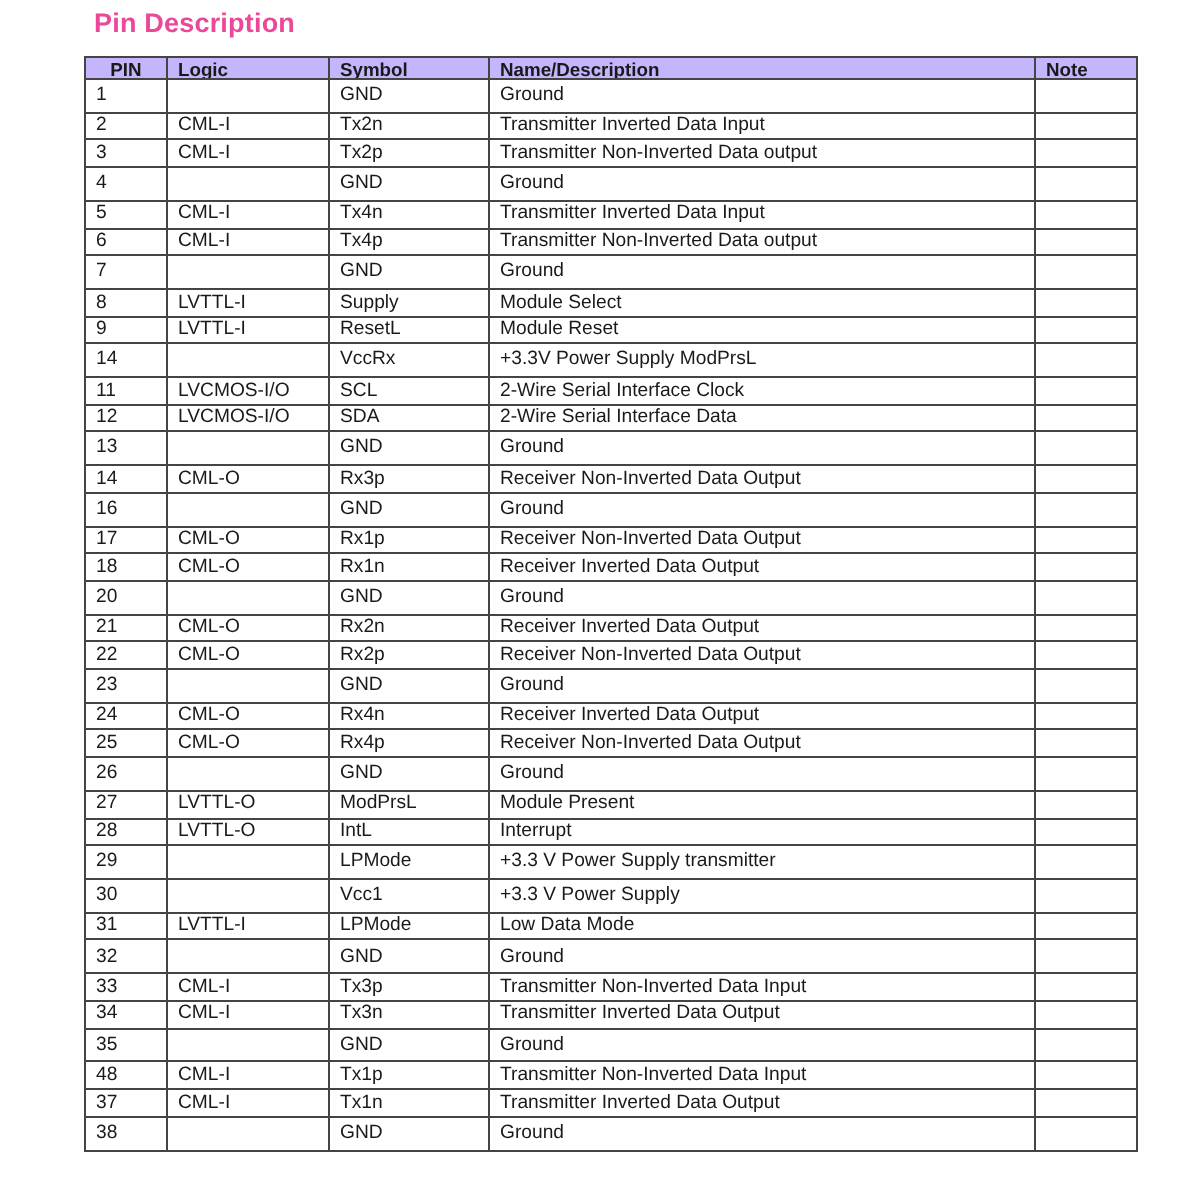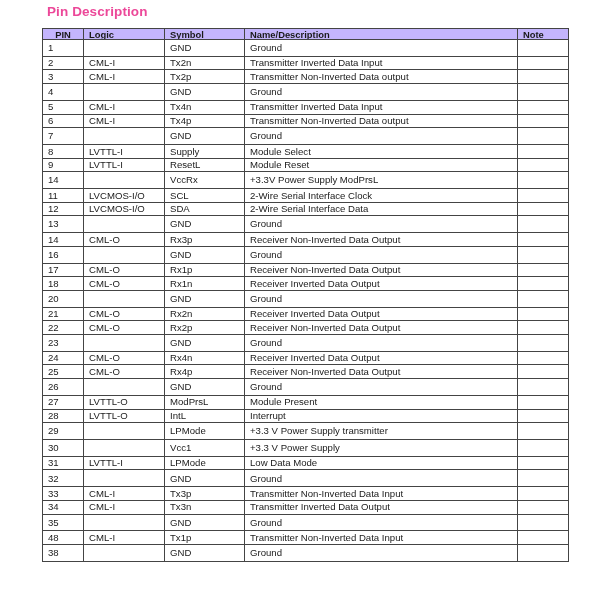--- a/index.html
+++ b/index.html
@@ -315,20 +315,27 @@
         <td class="name">Ground</td>
         <td></td>
       </tr>
       <tr class="short">
         <td class="pin">48</td>
         <td>CML-I</td>
         <td>Tx1p</td>
         <td class="name">Transmitter Non-Inverted Data Input</td>
         <td></td>
       </tr>
+      <tr class="short">
+        <td class="pin">37</td>
+        <td>CML-I</td>
+        <td>Tx1n</td>
+        <td class="name">Transmitter Inverted Data Output</td>
+        <td></td>
+      </tr>
       <tr class="tall">
         <td class="pin">38</td>
         <td></td>
         <td>GND</td>
         <td class="name">Ground</td>
         <td></td>
       </tr>
     </tbody>
 </table>
 

